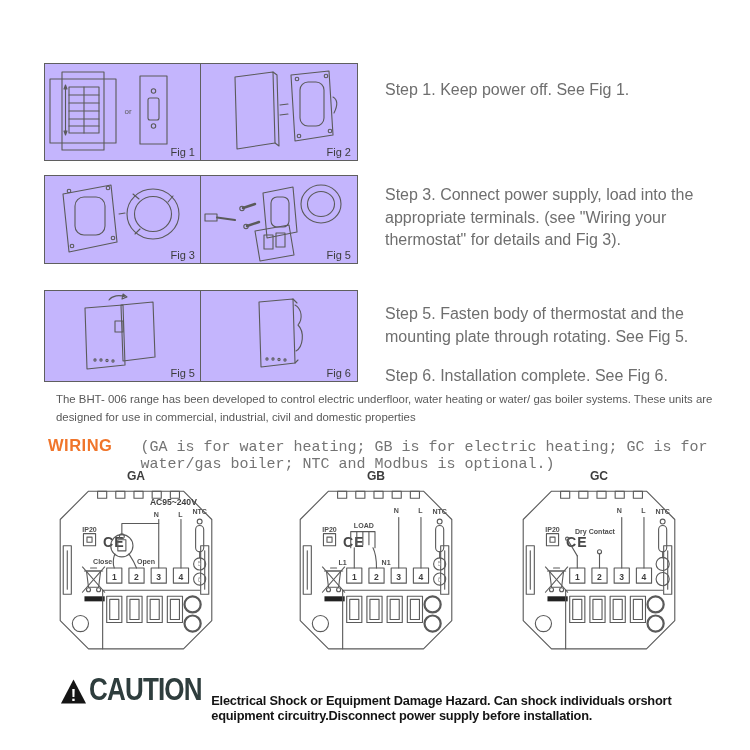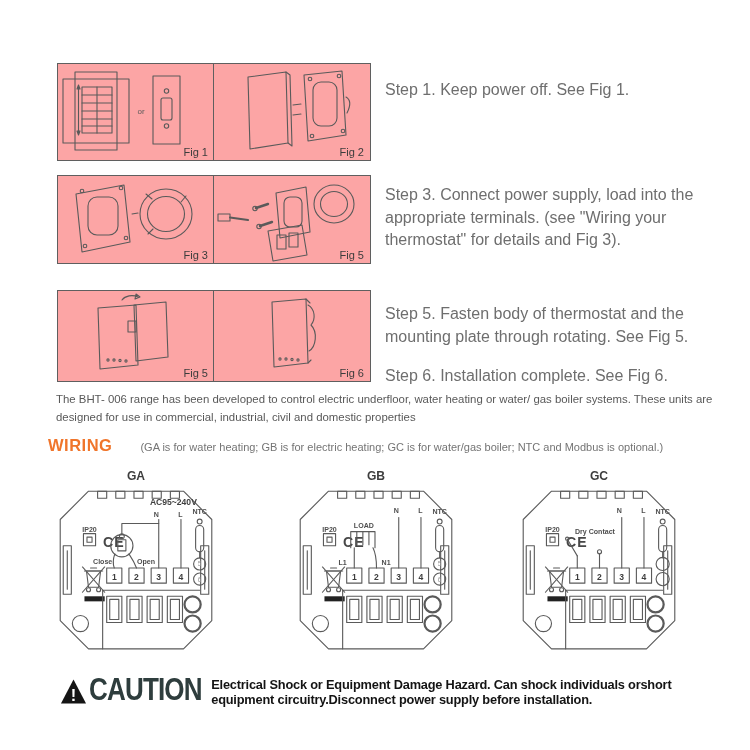--- a/index.html
+++ b/index.html
@@ -1,52 +1,52 @@
 <!DOCTYPE html>
 <html><head>
 <meta charset="utf-8">
 <style>
   html,body{margin:0;padding:0;background:#fff;}
   .page{position:relative;width:750px;height:750px;background:#ffffff;overflow:hidden;
         font-family:"Liberation Sans",sans-serif;color:#555;}
   
-  .figrow{position:absolute;left:57px;display:flex;border:1px solid #5f5f5f;background:#fca5a5;}
+  .figrow{position:absolute;left:44px;display:flex;border:1px solid #5f5f5f;background:#c4b5fd;}
   .figcell{position:relative;width:155px;height:100%;}
   .figcell.first{border-right:1px solid #5f5f5f;}
   .figcell svg{position:absolute;inset:0;width:100%;height:100%;}
   .figlabel{position:absolute;right:5px;bottom:2px;font-size:11px;color:#3c3c3c;}
   
   .ln, .ln path, .ln rect, .ln line, .ln circle, .ln ellipse, .ln polyline
       {fill:none;stroke:#5a5a5a;stroke-width:1.1;stroke-linejoin:round;stroke-linecap:round;}
   
   .stepscol{position:absolute;left:385px;width:347px;font-size:16px;line-height:1.42;color:#6e6e6e;}
   .stepscol p{margin:0 0 13px 0;}
   
   .intro{position:absolute;left:56px;top:391px;width:672px;font-size:11.4px;line-height:1.55;color:#585858;}
   
   .wiringrow{position:absolute;left:48px;top:436px;display:flex;align-items:baseline;}
   .wiringhead{font-size:16.5px;font-weight:bold;letter-spacing:.5px;}
-  .wiringnote{margin-left:28px;font-size:11px;color:#747474;}
+  .wiringnote{margin-left:28px;font-size:15px;color:#747474;font-family:Liberation Mono, monospace;}
   
   .diag{position:absolute;top:466px;width:192px;height:204px;}
   .diag svg{width:100%;height:100%;}
   .wtitle{font-size:12px;font-weight:600;fill:#3d3d3d;text-anchor:middle;}
   .t7{font-size:7px;fill:#4e4e4e;text-anchor:middle;font-weight:600;}
   .tnum{font-size:8.5px;fill:#3d3d3d;text-anchor:middle;font-weight:600;}
   .tgray{font-size:6.5px;fill:#9a9a9a;text-anchor:middle;}
   .ce{font-size:14px;fill:#474747;text-anchor:middle;font-weight:600;letter-spacing:1px;}
   .volt{font-size:8.5px;fill:#3f3f3f;text-anchor:middle;font-weight:600;}
   .gray{stroke:#9a9a9a !important;}
   .bold2{stroke-width:2.2 !important;}
   
   .caution{position:absolute;left:60px;top:674px;display:flex;align-items:flex-start;}
   .cauticon{width:27px;height:28px;margin-top:4px;}
   .cautword{font-size:31px;font-weight:bold;color:#2e3d3d;letter-spacing:-1px;
             transform:scaleX(.84);transform-origin:left top;margin:0 0 0 2px;line-height:1;}
-  .cauttext{width:478px;margin-left:-12px;margin-top:4px;font-size:12.8px;font-weight:bold;
+  .cauttext{width:478px;margin-left:-12px;margin-top:20px;font-size:12.8px;font-weight:bold;
             color:#141414;line-height:1.14;letter-spacing:-0.2px;}
 </style>
 </head>
 <body>
 
 <div class="page">
 
   <div class="figrow" style="top:63px;width:312px;height:96px;">
     <div class="figcell first">
       <svg viewBox="0 0 155 94" class="ln">

